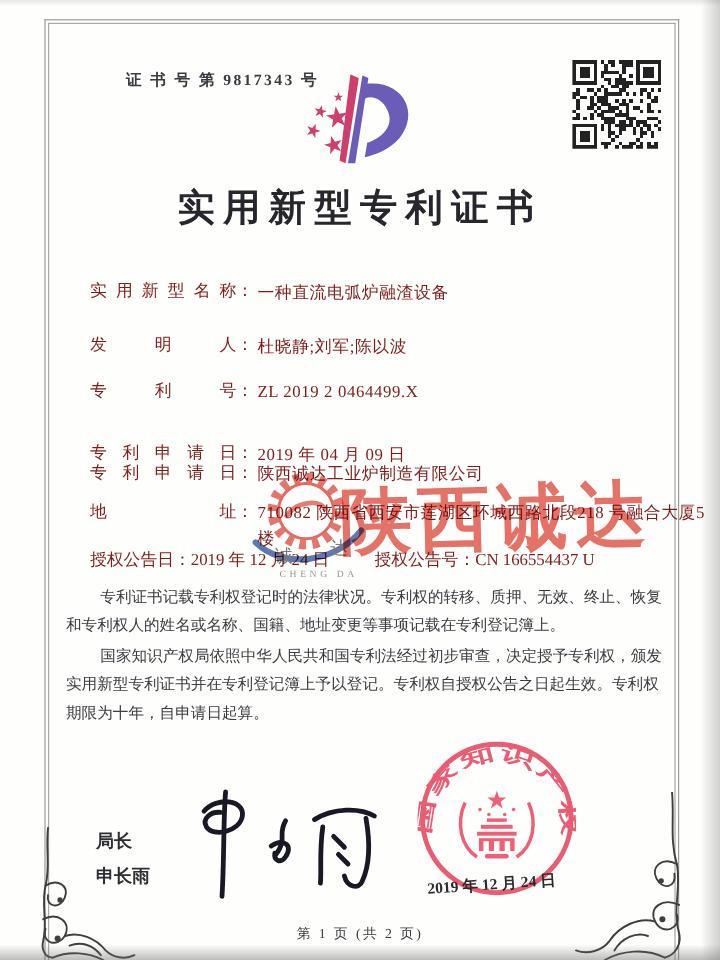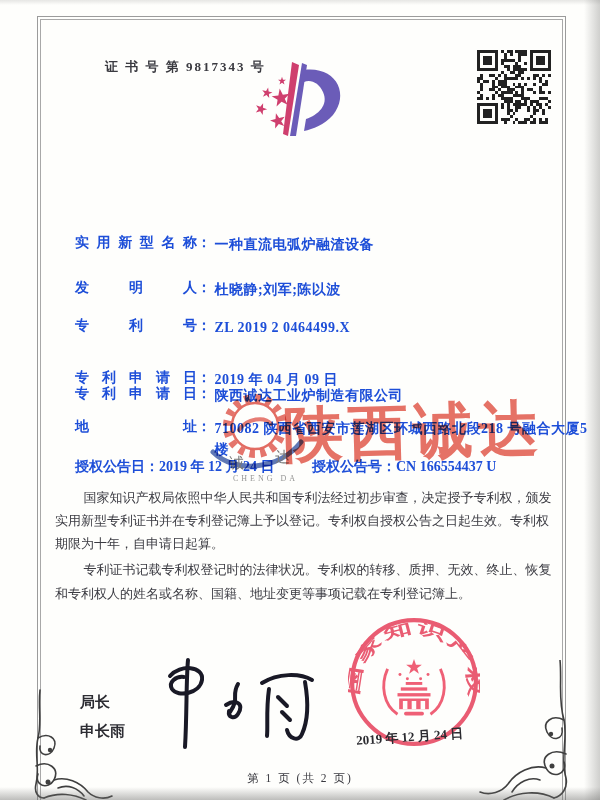--- a/index.html
+++ b/index.html
@@ -26,21 +26,21 @@
     position:absolute;left:57px;top:58px;z-index:2;
     font-size:13px;letter-spacing:2px;color:#3a3a40;font-weight:600;margin-left:48px;
   }
   .logo{position:absolute;left:238px;top:50px;width:158px;height:114px;z-index:2;}
   .qr{position:absolute;left:477px;top:50px;width:74px;height:74px;z-index:2;}
   .title{
     position:absolute;left:0;right:0;top:152px;margin:0;z-index:2;
     text-align:center;font-size:31px;font-weight:700;letter-spacing:7px;color:#26262c;
   }
   
-  .frow{position:absolute;left:75px;z-index:2;font-size:14px;color:#1d4ed8;font-weight:700;}
+  .frow{position:absolute;left:75px;z-index:2;font-size:14px;color:#7f1d1d;font-weight:400;}
   .flabel{display:inline-block;width:122px;text-align:justify;text-align-last:justify;vertical-align:top;}
   .fcolon{vertical-align:top;}
   .fvalue{display:inline-block;vertical-align:top;letter-spacing:0.5px;line-height:1.5;}
   .row-name{top:234px;}
   .row-inventor{top:279px;}
   .row-patno{top:317px;}
   .row-appdate{top:350px;margin-top:19px;}
   .row-holder{top:385px;}
   .row-addr{top:418px;}
   .row-addr .fvalue{width:378px;}
@@ -319,20 +319,21 @@
         </g>
       <rect x="0.5" y="0.5" width="6" height="6" fill="none" stroke="#222222" stroke-width="1"></rect>
       <rect x="2" y="2" width="3" height="3"></rect>
       <rect x="18.5" y="0.5" width="6" height="6" fill="none" stroke="#222222" stroke-width="1"></rect>
       <rect x="20" y="2" width="3" height="3"></rect>
       <rect x="0.5" y="18.5" width="6" height="6" fill="none" stroke="#222222" stroke-width="1"></rect>
       <rect x="2" y="20" width="3" height="3"></rect>
     </g>
   </svg>
 
+  <h1 class="title">实用新型专利证书</h1>
 
   <div class="frow row-name">
     <span class="flabel">实用新型名称</span><span class="fcolon">：</span>
     <span class="fvalue">一种直流电弧炉融渣设备</span>
   </div>
   <div class="frow row-inventor">
     <span class="flabel">发明人</span><span class="fcolon">：</span>
     <span class="fvalue">杜晓静;刘军;陈以波</span>
   </div>
   <div class="frow row-patno">
@@ -363,22 +364,22 @@
     <circle cx="52" cy="36" r="23" fill="#ffffff" fill-opacity=".2" stroke="#dd4a3f" stroke-width="2.5" opacity=".9"></circle>
     <path d="M36,40 C44,28 62,26 68,34" fill="none" stroke="#dd4a3f" stroke-width="4" stroke-linecap="round" opacity=".8"></path>
     <path d="M10,62 C32,84 76,80 98,52" fill="none" stroke="#2d4ea0" stroke-width="5" fill-opacity="0" stroke-linecap="round" opacity=".85"></path>
     <text x="26" y="78" font-size="15" fill="#6a6a6a">诚</text>
     <text x="72" y="72" font-size="15" fill="#6a6a6a">达</text>
     <text x="30" y="91" font-size="8" letter-spacing="3" fill="#8a8a8a">CHENG DA</text>
   </svg>
   <div class="wm-text">陕西诚达</div>
 
   <div class="body-text">
+    <p>专利证书记载专利权登记时的法律状况。专利权的转移、质押、无效、终止、恢复和专利权人的姓名或名称、国籍、地址变更等事项记载在专利登记簿上。</p>
     <p>国家知识产权局依照中华人民共和国专利法经过初步审查，决定授予专利权，颁发实用新型专利证书并在专利登记簿上予以登记。专利权自授权公告之日起生效。专利权期限为十年，自申请日起算。</p>
-    <p>专利证书记载专利权登记时的法律状况。专利权的转移、质押、无效、终止、恢复和专利权人的姓名或名称、国籍、地址变更等事项记载在专利登记簿上。</p>
   </div>
 
   <div class="signer">
     <div>局长</div>
     <div>申长雨</div>
   </div>
 
   <svg class="signature" viewBox="0 0 175 105" aria-hidden="true">
     <g fill="none" stroke="#191926" stroke-width="4" stroke-linecap="round" stroke-linejoin="round">
       <path d="M38,8 C36,30 37,62 35,95"></path>

